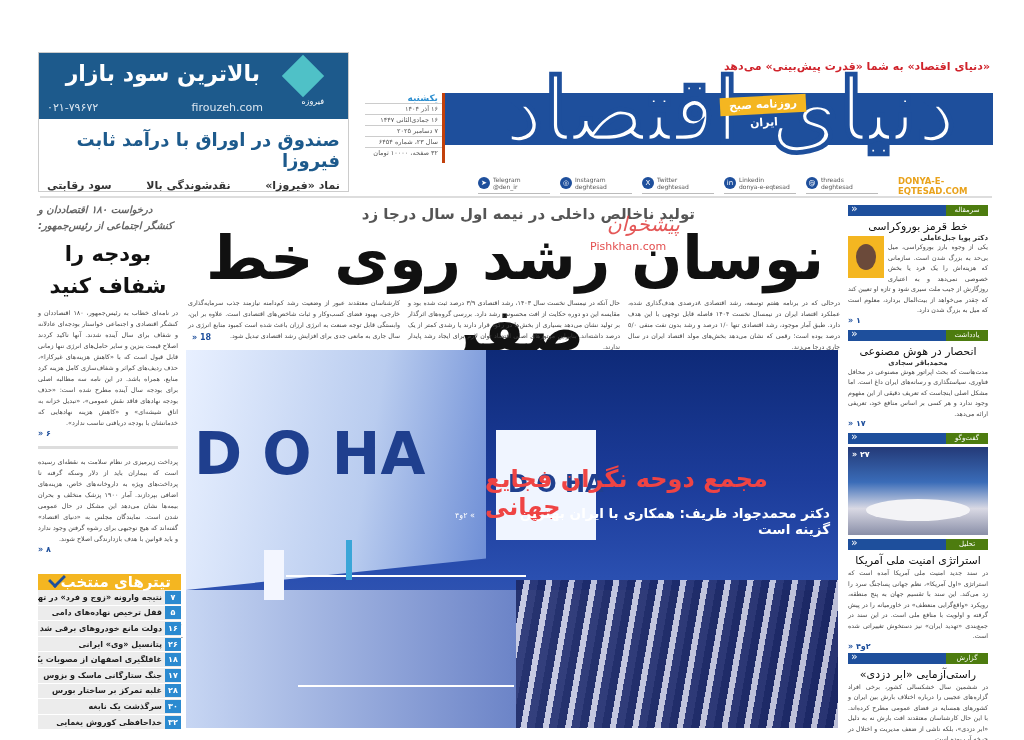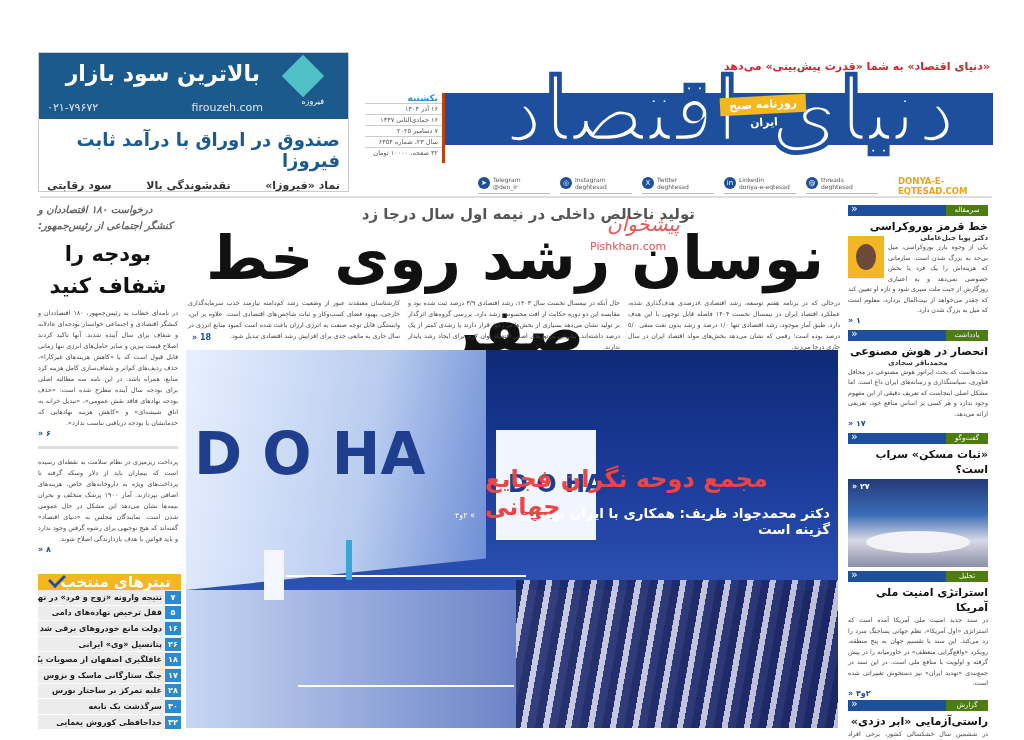--- a/index.html
+++ b/index.html
@@ -77,21 +77,21 @@
   .sel-item { display: flex; align-items: center; height: 15.6px; border-bottom: 1px solid #fff; background: #ececec; }
   .sel-num { width: 16px; height: 13px; background: #2b8ad0; color: #fff; font-size: 8px; font-weight: bold; text-align: center; line-height: 13px; margin-left: 3px; flex: none; }
   .sel-txt { font-size: 8px; font-weight: bold; color: #222; white-space: nowrap; overflow: hidden; }
 
   
   .right-col { left: 848px; top: 205px; width: 140px; }
   .rc-bar { display: flex; height: 11px; margin-bottom: 3px; }
   .rc-bar .label { width: 42px; background: #4d7c0f; color: #fff; font-size: 7px; text-align: center; line-height: 11px; }
   .rc-bar .blue { flex: 1; background: #1e4f9c; position: relative; }
   .rc-bar .blue::after { content: "\00AB"; position: absolute; left: 3px; top: -3px; color: #fff; font-size: 11px; }
-  .rc-title { font-size: 11px; font-weight: bold; color: #111; text-align: right; line-height: 15px; }
+  .rc-title { font-size: 11px; font-weight: normal; color: #111; text-align: center; line-height: 15px; }
   .rc-author { font-size: 7px; color: #333; text-align: right; font-weight: bold; }
   .rc-body { font-size: 6.3px; color: #444; line-height: 10.5px; text-align: justify; }
   .rc-ref { font-size: 8px; color: #1e4f9c; font-weight: bold; text-align: left; line-height: 10px; }
   .portrait { float: left; width: 36px; height: 42px; background: #f4b621; margin: 2px 4px 2px 0; position: relative; }
   .portrait::after { content: ""; position: absolute; left: 8px; top: 8px; width: 20px; height: 26px; border-radius: 50%; background: #6b4a3a; }
   .tv-photo { height: 88px; background: linear-gradient(180deg, #243a78 0%, #3a6cb8 40%, #d9d9e4 70%, #8a8fa8 100%); margin: 2px 0 4px; position: relative; }
   .tv-photo .tv-ref { position: absolute; left: 4px; top: 3px; font-size: 8px; color: #fff; font-weight: bold; }
   .tv-photo .table { position: absolute; left: 18px; top: 52px; width: 104px; height: 22px; border-radius: 50%; background: #f3f3f6; }
 </style>
 </head>
@@ -247,21 +247,20 @@
     </div>
   <div class="rc-title">انحصار در هوش مصنوعی</div>
   <div class="rc-author" style="text-align:center">محمدباقر سجادی</div>
   <div class="rc-body">مدت‌هاست که بحث اپراتور هوش مصنوعی در محافل فناوری، سیاستگذاری و رسانه‌های ایران داغ است. اما مشکل اصلی اینجاست که تعریف دقیقی از این مفهوم وجود ندارد و هر کسی بر اساس منافع خود، تعریفی ارائه می‌دهد.</div>
   <div class="rc-ref">۱۷ «</div>
 
   <div class="rc-bar" style="margin-top:4px">
       <span class="label">گفت‌وگو</span>
       <span class="blue"></span>
     </div>
-  <div class="rc-title">«ثبات مسکن» سراب است؟</div>
   <div class="tv-photo">
     <span class="tv-ref">۲۷ «</span>
     <div class="table"></div>
   </div>
 
   <div class="rc-bar">
       <span class="label">تحلیل</span>
       <span class="blue"></span>
     </div>
   <div class="rc-title">استراتژی امنیت ملی آمریکا</div>

